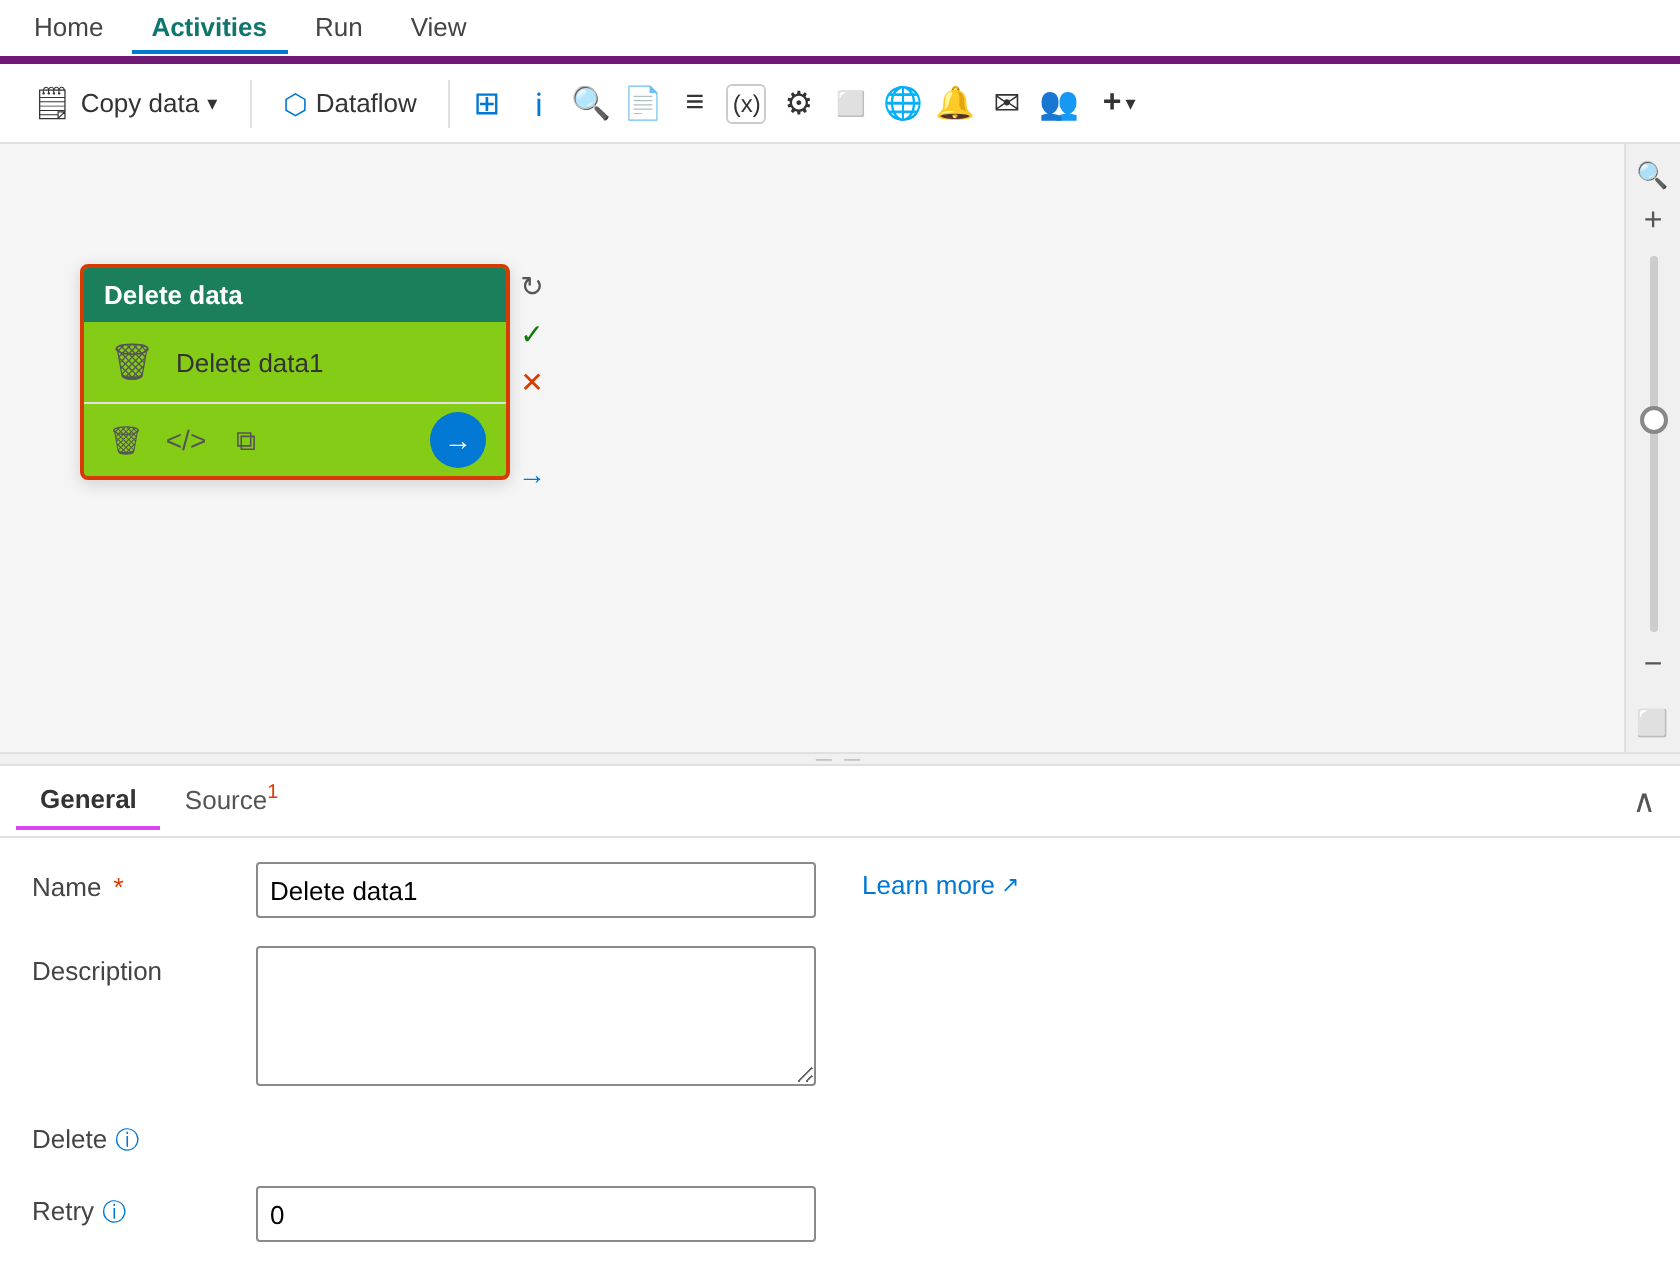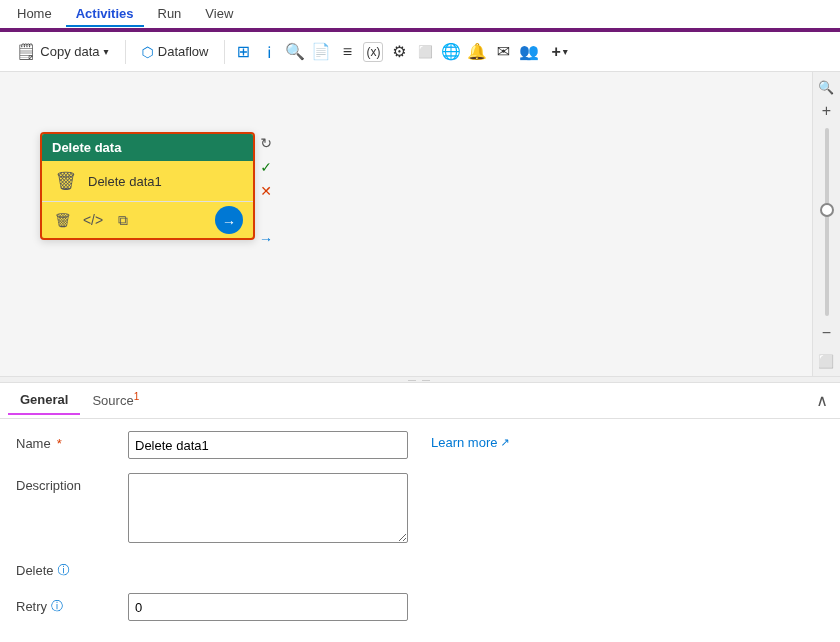--- a/index.html
+++ b/index.html
@@ -1,34 +1,34 @@
 <!DOCTYPE html>
 <html><head>
   <meta charset="utf-8">
   <style>
     * { box-sizing: border-box; margin: 0; padding: 0; }
     body { font-family: 'Segoe UI', sans-serif; font-size: 13px; background: #fff; color: #333; width: 840px; height: 642px; overflow: hidden; display: flex; flex-direction: column; }
 
     
     .top-nav { display: flex; align-items: center; height: 32px; background: #fff; border-bottom: 4px solid #701a75; padding: 0 7px; gap: 4px; }
     .nav-item { padding: 4px 10px; cursor: pointer; font-size: 13px; color: #444; border-bottom: 2px solid transparent; }
-    .nav-item.active { color: #1d4ed8; border-bottom: 2px solid #0078d4; font-weight: 600; }
+    .nav-item.active { color: #0f766e; border-bottom: 2px solid #0078d4; font-weight: 600; }
 
     
     .toolbar { display: flex; align-items: center; height: 40px; background: #fff; border-bottom: 1px solid #e0e0e0; padding: 0 8px; gap: 6px; }
     .toolbar-btn { display: flex; align-items: center; gap: 4px; padding: 4px 8px; cursor: pointer; font-size: 13px; color: #333; border: none; background: none; border-radius: 2px; }
     .toolbar-divider { width: 1px; height: 24px; background: #e0e0e0; margin: 0 2px; }
     .toolbar-icon { width: 20px; height: 20px; display: flex; align-items: center; justify-content: center; font-size: 16px; cursor: pointer; color: #333; border-radius: 2px; }
     .toolbar-plus { display: flex; align-items: center; gap: 2px; cursor: pointer; padding: 4px 6px; border-radius: 2px; }
 
     
     .canvas-area { flex: 1; background: #f5f5f5; position: relative; overflow: hidden; min-height: 200px; }
 
     
-    .activity-node { position: absolute; top: 60px; left: 40px; width: 215px; background: #fde047; border: 2px solid #d83b01; border-radius: 4px; box-shadow: 0 2px 8px rgba(0,0,0,0.15); }
+    .activity-node { position: absolute; top: 60px; left: 40px; width: 215px; background: #84cc16; border: 2px solid #d83b01; border-radius: 4px; box-shadow: 0 2px 8px rgba(0,0,0,0.15); }
     .activity-header { background: #1a7f5a; color: #fff; padding: 6px 10px; font-size: 13px; font-weight: 600; border-radius: 2px 2px 0 0; display: flex; align-items: center; justify-content: space-between; }
     .activity-body { padding: 6px 10px; display: flex; align-items: center; gap: 8px; border-bottom: 1px solid #e0e0e0; }
     .activity-icon { width: 28px; height: 28px; display: flex; align-items: center; justify-content: center; font-size: 18px; color: #555; }
     .activity-name { font-size: 13px; color: #333; }
     .activity-footer { padding: 4px 10px; display: flex; align-items: center; gap: 8px; }
     .activity-footer-icon { width: 22px; height: 22px; display: flex; align-items: center; justify-content: center; font-size: 14px; color: #555; cursor: pointer; }
     .activity-go-btn { width: 28px; height: 28px; background: #0078d4; border-radius: 50%; display: flex; align-items: center; justify-content: center; color: #fff; font-size: 14px; cursor: pointer; margin-left: auto; }
 
     
     .node-side-controls { position: absolute; top: 60px; left: 255px; display: flex; flex-direction: column; gap: 2px; }
@@ -53,21 +53,21 @@
     .bottom-panel { background: #fff; border-top: 1px solid #e0e0e0; height: 260px; display: flex; flex-direction: column; }
     .panel-tabs { display: flex; align-items: center; border-bottom: 1px solid #e0e0e0; padding: 0 8px; height: 36px; }
     .panel-tab { padding: 6px 12px; cursor: pointer; font-size: 13px; color: #555; border-bottom: 2px solid transparent; position: relative; }
     .panel-tab.active { color: #333; font-weight: 600; border-bottom: 2px solid #d946ef; }
     .tab-badge { font-size: 10px; color: #d83b01; vertical-align: super; }
     .panel-collapse-btn { margin-left: auto; cursor: pointer; color: #555; font-size: 16px; padding: 4px; }
 
     
     .form-content { padding: 12px 16px; overflow-y: auto; flex: 1; }
     .form-row { display: flex; align-items: flex-start; margin-bottom: 14px; gap: 12px; }
-    .form-label { width: 100px; font-size: 13px; color: #444; padding-top: 5px; display: flex; align-items: center; gap: 4px; flex-shrink: 0; }
+    .form-label { width: 100px; font-size: 13px; color: #444; padding-top: 5px; display: flex; align-items: flex-start; gap: 4px; flex-shrink: 0; }
     .form-label .required { color: #d83b01; margin-left: 2px; }
     .form-label .info-icon { color: #0078d4; font-size: 12px; cursor: pointer; }
     .form-input { width: 280px; height: 28px; border: 1px solid #8a8a8a; border-radius: 2px; padding: 3px 6px; font-size: 13px; outline: none; }
     .form-textarea { width: 280px; height: 70px; border: 1px solid #8a8a8a; border-radius: 2px; padding: 4px 6px; font-size: 13px; outline: none; resize: vertical; }
     .learn-more { color: #0078d4; font-size: 13px; cursor: pointer; text-decoration: none; display: flex; align-items: center; gap: 3px; white-space: nowrap; padding-top: 4px; margin-left: 11px; }
     .advanced-row { display: flex; align-items: center; gap: 6px; padding: 4px 0; cursor: pointer; color: #444; font-size: 13px; }
   </style>
 </head>
 <body>
 

